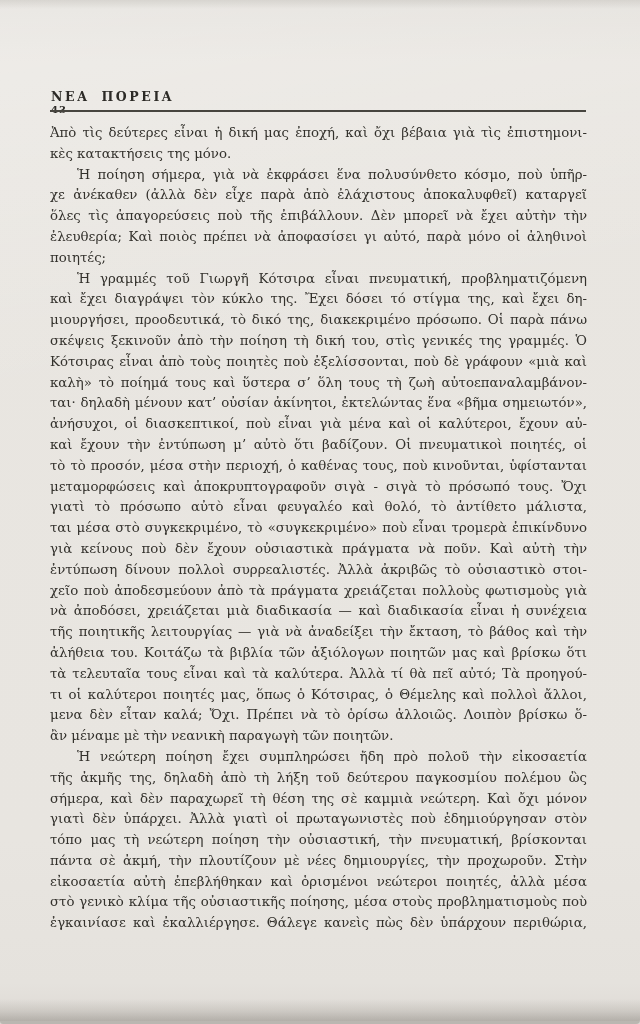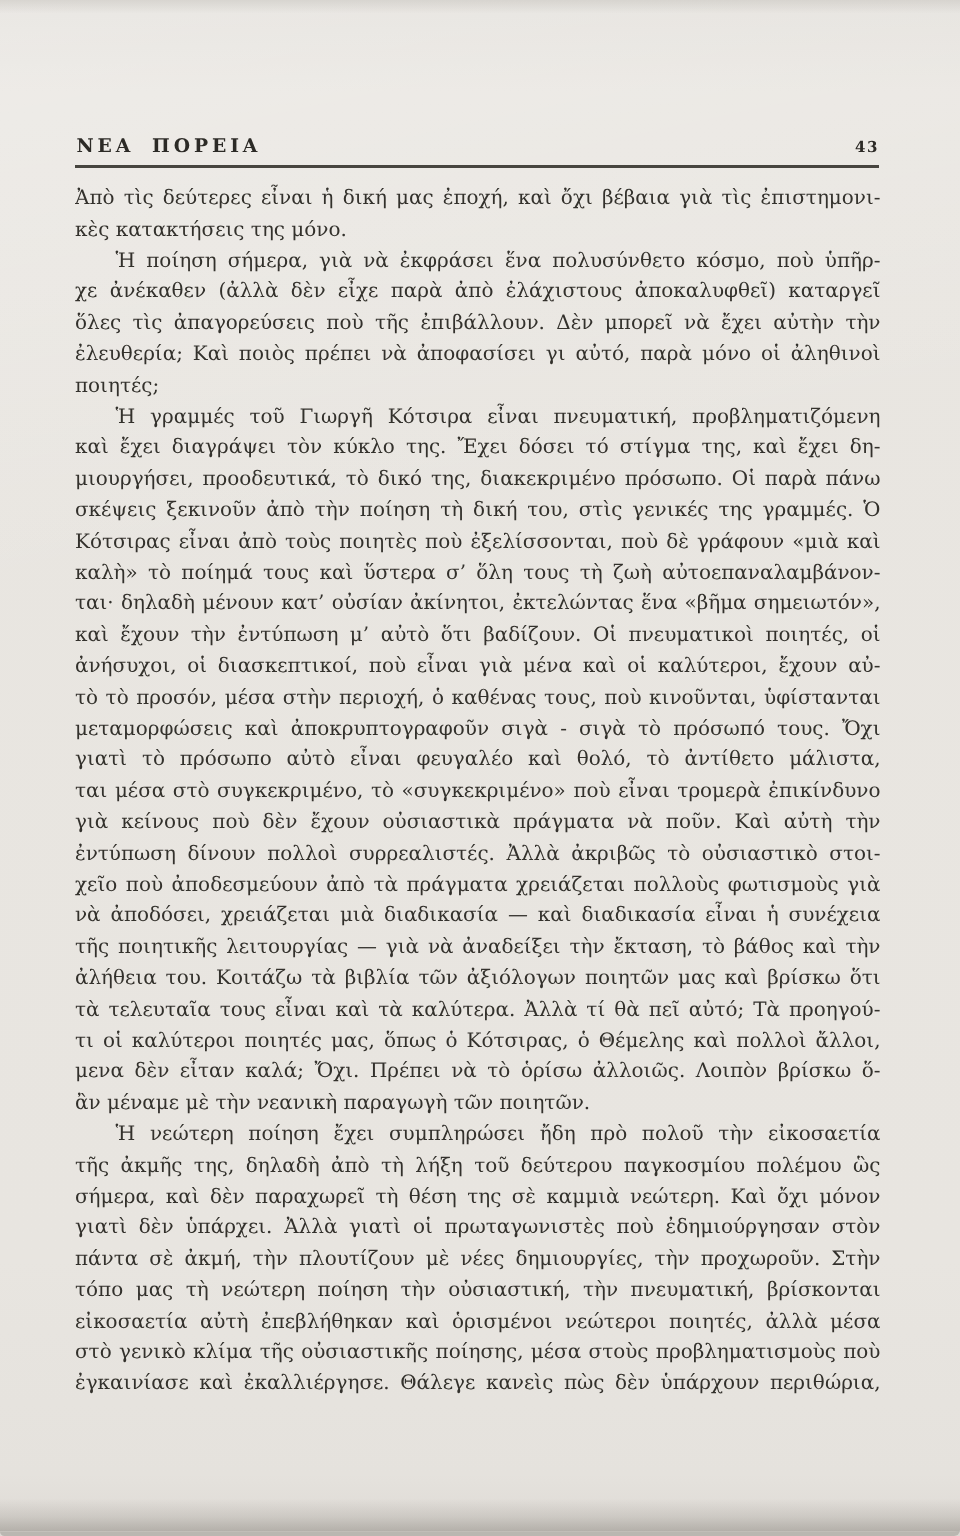--- a/index.html
+++ b/index.html
@@ -40,20 +40,21 @@
   }
   .header {
     position: absolute;
     top: 89px;
     left: 51px;
     width: 535px;
     display: flex;
     justify-content: space-between;
     align-items: baseline;
     color: #2c2a26;
+    flex-direction: column;
   }
   .journal-title {
     font-size: 12.5px;
     font-weight: bold;
     letter-spacing: 2.6px;
     word-spacing: 5px;
   }
   .page-number {
     font-size: 10px;
     font-weight: bold;
@@ -118,44 +119,44 @@
         <span class="line justified last">ποιητές;</span>
       </p>
       <p class="para">
         <span class="line justified indent">Ἡ γραμμές τοῦ Γιωργῆ Κότσιρα εἶναι πνευματική, προβληματιζόμενη</span>
         <span class="line justified">καὶ ἔχει διαγράψει τὸν κύκλο της. Ἔχει δόσει τό στίγμα της, καὶ ἔχει δη-</span>
         <span class="line justified">μιουργήσει, προοδευτικά, τὸ δικό της, διακεκριμένο πρόσωπο. Οἱ παρὰ πάνω</span>
         <span class="line justified">σκέψεις ξεκινοῦν ἀπὸ τὴν ποίηση τὴ δική του, στὶς γενικές της γραμμές. Ὁ</span>
         <span class="line justified">Κότσιρας εἶναι ἀπὸ τοὺς ποιητὲς ποὺ ἐξελίσσονται, ποὺ δὲ γράφουν «μιὰ καὶ</span>
         <span class="line justified">καλὴ» τὸ ποίημά τους καὶ ὕστερα σ’ ὅλη τους τὴ ζωὴ αὐτοεπαναλαμβάνον-</span>
         <span class="line justified">ται· δηλαδὴ μένουν κατ’ οὐσίαν ἀκίνητοι, ἐκτελώντας ἕνα «βῆμα σημειωτόν»,</span>
+        <span class="line justified">ἀνήσυχοι, οἱ διασκεπτικοί, ποὺ εἶναι γιὰ μένα καὶ οἱ καλύτεροι, ἔχουν αὐ-</span>
         <span class="line justified">καὶ ἔχουν τὴν ἐντύπωση μ’ αὐτὸ ὅτι βαδίζουν. Οἱ πνευματικοὶ ποιητές, οἱ</span>
-        <span class="line justified">ἀνήσυχοι, οἱ διασκεπτικοί, ποὺ εἶναι γιὰ μένα καὶ οἱ καλύτεροι, ἔχουν αὐ-</span>
         <span class="line justified">τὸ τὸ προσόν, μέσα στὴν περιοχή, ὁ καθένας τους, ποὺ κινοῦνται, ὑφίστανται</span>
         <span class="line justified">μεταμορφώσεις καὶ ἀποκρυπτογραφοῦν σιγὰ - σιγὰ τὸ πρόσωπό τους. Ὄχι</span>
         <span class="line justified">γιατὶ τὸ πρόσωπο αὐτὸ εἶναι φευγαλέο καὶ θολό, τὸ ἀντίθετο μάλιστα, βρίσκον-</span>
         <span class="line justified">ται μέσα στὸ συγκεκριμένο, τὸ «συγκεκριμένο» ποὺ εἶναι τρομερὰ ἐπικίνδυνο</span>
         <span class="line justified">γιὰ κείνους ποὺ δὲν ἔχουν οὐσιαστικὰ πράγματα νὰ ποῦν. Καὶ αὐτὴ τὴν</span>
         <span class="line justified">ἐντύπωση δίνουν πολλοὶ συρρεαλιστές. Ἀλλὰ ἀκριβῶς τὸ οὐσιαστικὸ στοι-</span>
         <span class="line justified">χεῖο ποὺ ἀποδεσμεύουν ἀπὸ τὰ πράγματα χρειάζεται πολλοὺς φωτισμοὺς γιὰ</span>
         <span class="line justified">νὰ ἀποδόσει, χρειάζεται μιὰ διαδικασία — καὶ διαδικασία εἶναι ἡ συνέχεια</span>
         <span class="line justified">τῆς ποιητικῆς λειτουργίας — γιὰ νὰ ἀναδείξει τὴν ἔκταση, τὸ βάθος καὶ τὴν</span>
         <span class="line justified">ἀλήθεια του. Κοιτάζω τὰ βιβλία τῶν ἀξιόλογων ποιητῶν μας καὶ βρίσκω ὅτι</span>
         <span class="line justified">τὰ τελευταῖα τους εἶναι καὶ τὰ καλύτερα. Ἀλλὰ τί θὰ πεῖ αὐτό; Τὰ προηγού-</span>
         <span class="line justified">τι οἱ καλύτεροι ποιητές μας, ὅπως ὁ Κότσιρας, ὁ Θέμελης καὶ πολλοὶ ἄλλοι,</span>
         <span class="line justified">μενα δὲν εἶταν καλά; Ὄχι. Πρέπει νὰ τὸ ὁρίσω ἀλλοιῶς. Λοιπὸν βρίσκω ὅ-</span>
         <span class="line justified last">ἂν μέναμε μὲ τὴν νεανικὴ παραγωγὴ τῶν ποιητῶν.</span>
       </p>
       <p class="para">
         <span class="line justified indent">Ἡ νεώτερη ποίηση ἔχει συμπληρώσει ἤδη πρὸ πολοῦ τὴν εἰκοσαετία</span>
         <span class="line justified">τῆς ἀκμῆς της, δηλαδὴ ἀπὸ τὴ λήξη τοῦ δεύτερου παγκοσμίου πολέμου ὣς</span>
         <span class="line justified">σήμερα, καὶ δὲν παραχωρεῖ τὴ θέση της σὲ καμμιὰ νεώτερη. Καὶ ὄχι μόνον</span>
         <span class="line justified">γιατὶ δὲν ὑπάρχει. Ἀλλὰ γιατὶ οἱ πρωταγωνιστὲς ποὺ ἐδημιούργησαν στὸν</span>
+        <span class="line justified">τόπο μας τὴ νεώτερη ποίηση τὴν οὐσιαστική, τὴν πνευματική, βρίσκονται</span>
         <span class="line justified">πάντα σὲ ἀκμή, τὴν πλουτίζουν μὲ νέες δημιουργίες, τὴν προχωροῦν. Στὴν</span>
-        <span class="line justified">τόπο μας τὴ νεώτερη ποίηση τὴν οὐσιαστική, τὴν πνευματική, βρίσκονται</span>
         <span class="line justified">εἰκοσαετία αὐτὴ ἐπεβλήθηκαν καὶ ὁρισμένοι νεώτεροι ποιητές, ἀλλὰ μέσα</span>
         <span class="line justified">στὸ γενικὸ κλίμα τῆς οὐσιαστικῆς ποίησης, μέσα στοὺς προβληματισμοὺς ποὺ</span>
         <span class="line justified">ἐγκαινίασε καὶ ἐκαλλιέργησε. Θάλεγε κανεὶς πὼς δὲν ὑπάρχουν περιθώρια,</span>
       </p>
     </div>
 
   <div class="bottom-edge"></div>
 </div>
 
 </body></html>

